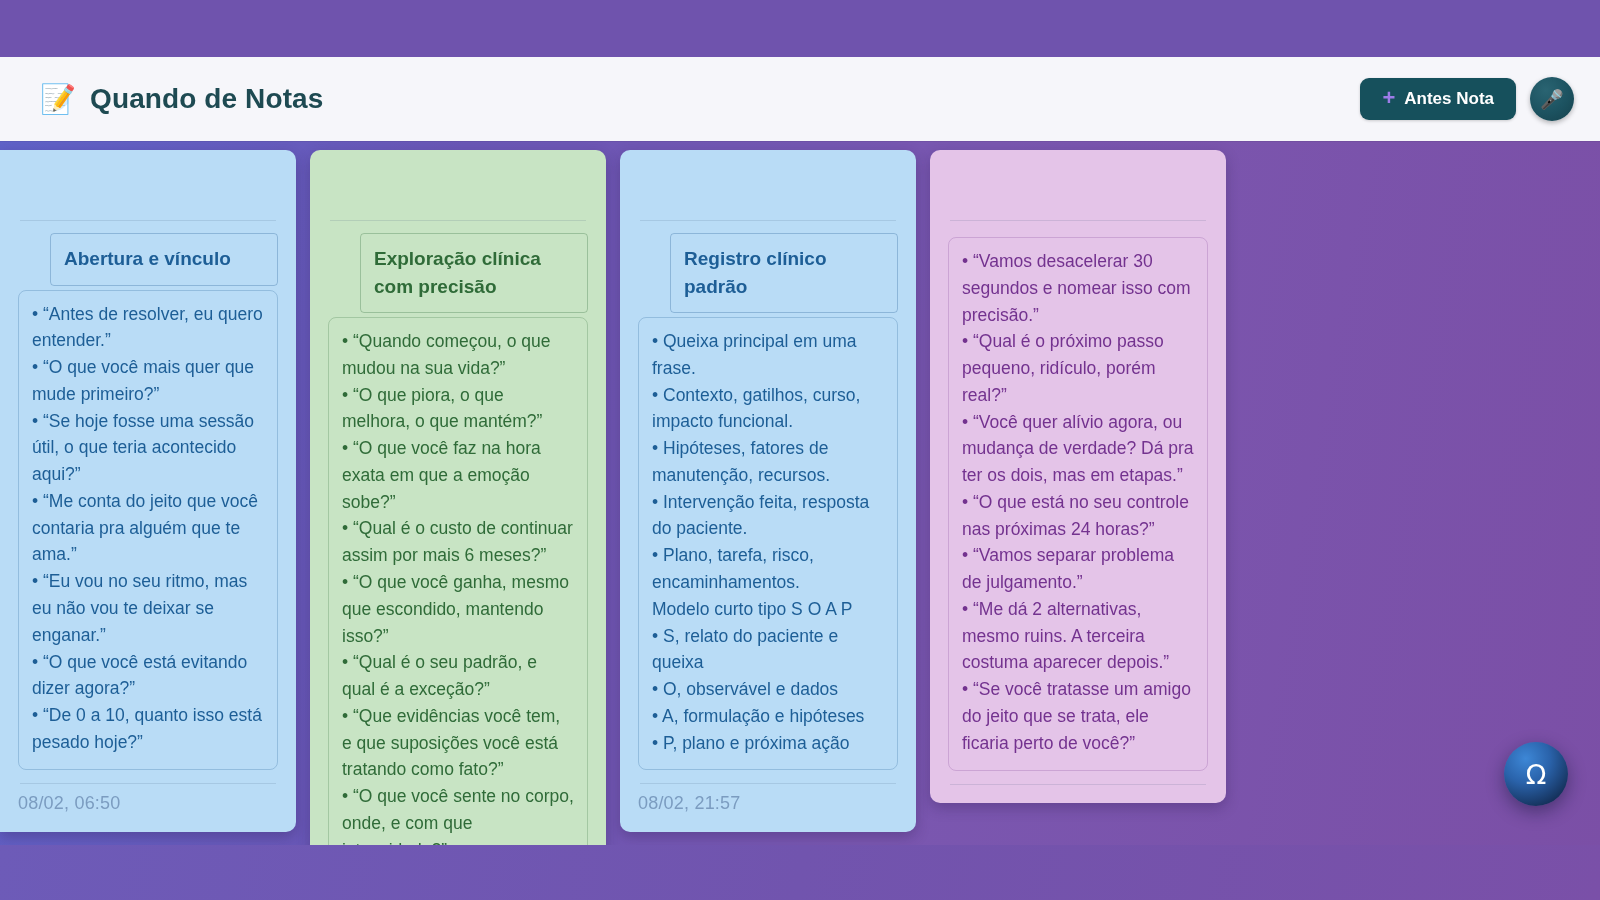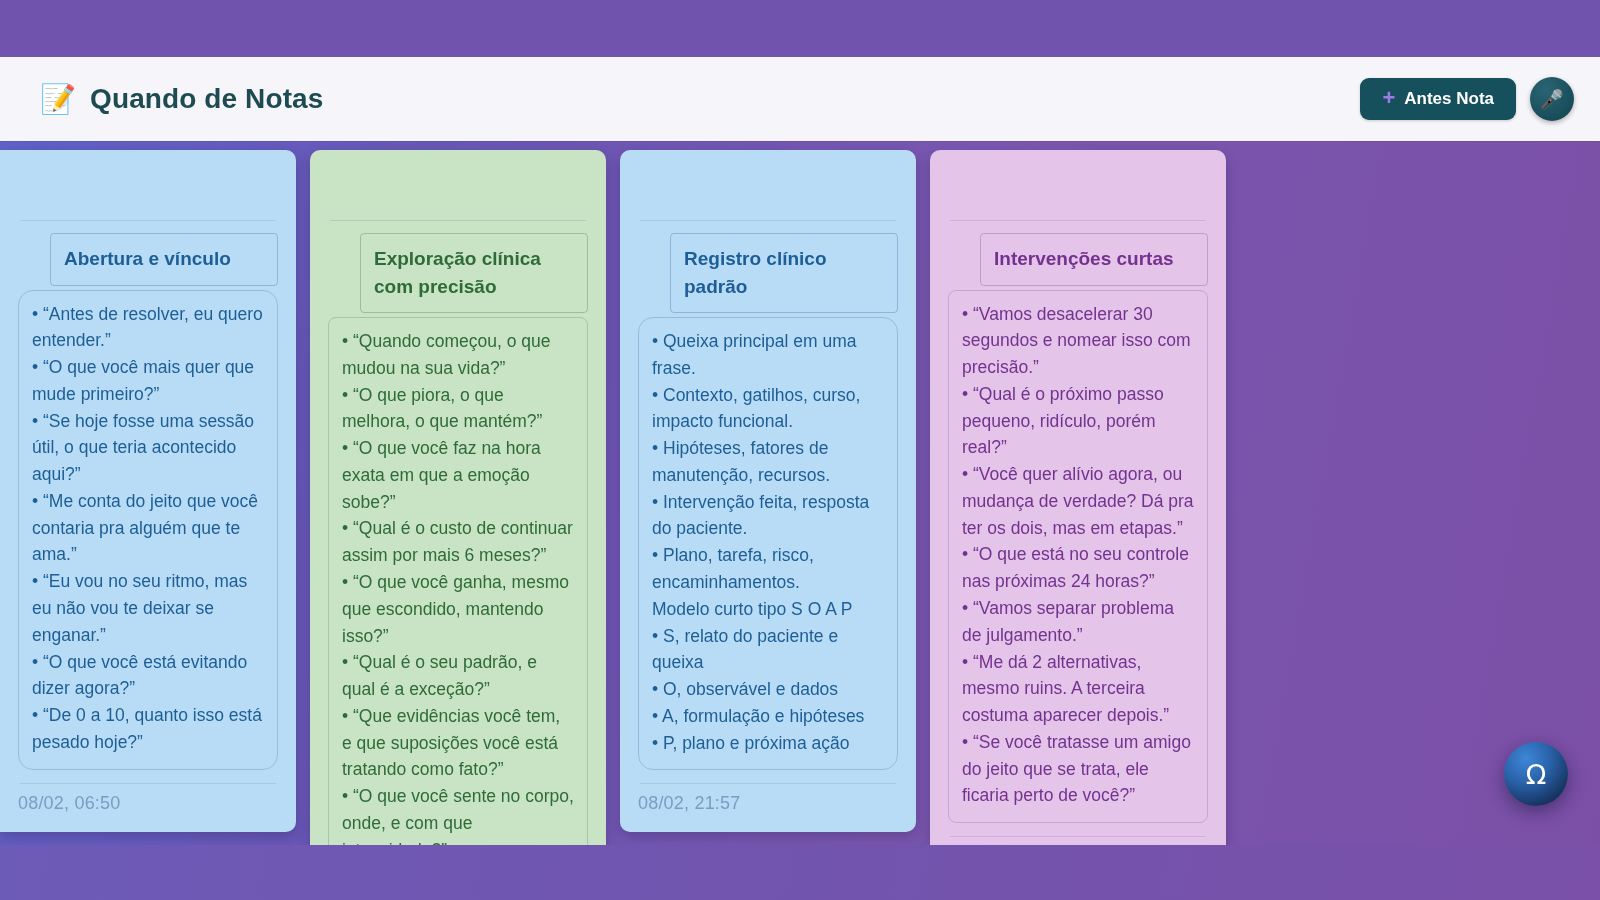--- a/index.html
+++ b/index.html
@@ -180,21 +180,21 @@
   .note-time {
     margin-top: 9px;
     font-size: 18px;
     letter-spacing: 0.2px;
   }
 
   
   .blue .note-title-box,
   .blue .note-body-box { color: #1d5e96; }
   .blue .note-title-box { border-color: rgba(35, 95, 150, 0.30); }
-  .blue .note-body-box  { border-color: rgba(35, 95, 150, 0.25); border-radius: 15px; }
+  .blue .note-body-box  { border-color: rgba(35, 95, 150, 0.25); }
   .blue .note-time      { color: #7b9cc0; }
 
   .green .note-title-box,
   .green .note-body-box { color: #2f6b38; }
   .green .note-title-box { border-color: rgba(50, 110, 60, 0.30); }
   .green .note-body-box  { border-color: rgba(50, 110, 60, 0.25); }
 
   .purple .note-title-box,
   .purple .note-body-box { color: #73328f; }
   .purple .note-title-box { border-color: rgba(115, 50, 143, 0.28); }
@@ -304,21 +304,20 @@
 • S, relato do paciente e queixa
 • O, observável e dados
 • A, formulação e hipóteses
 • P, plano e próxima ação</div>
         <div class="note-footer-divider"></div>
         <div class="note-time">08/02, 21:57</div>
       </div>
 
       <div class="note-card purple">
         <div class="note-toolbar-divider"></div>
-        <div class="note-title-box">Intervenções curtas</div>
         <div class="note-body-box">• “Vamos desacelerar 30 segundos e nomear isso com precisão.”
 • “Qual é o próximo passo pequeno, ridículo, porém real?”
 • “Você quer alívio agora, ou mudança de verdade? Dá pra ter os dois, mas em etapas.”
 • “O que está no seu controle nas próximas 24 horas?”
 • “Vamos separar problema de julgamento.”
 • “Me dá 2 alternativas, mesmo ruins. A terceira costuma aparecer depois.”
 • “Se você tratasse um amigo do jeito que se trata, ele ficaria perto de você?”</div>
         <div class="note-footer-divider"></div>
 
       </div>

